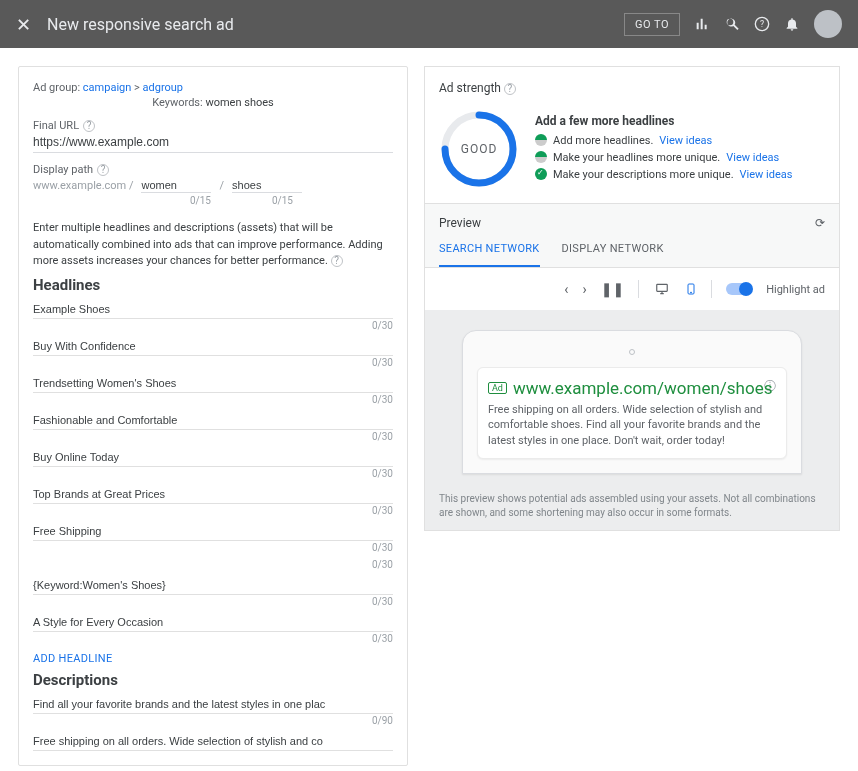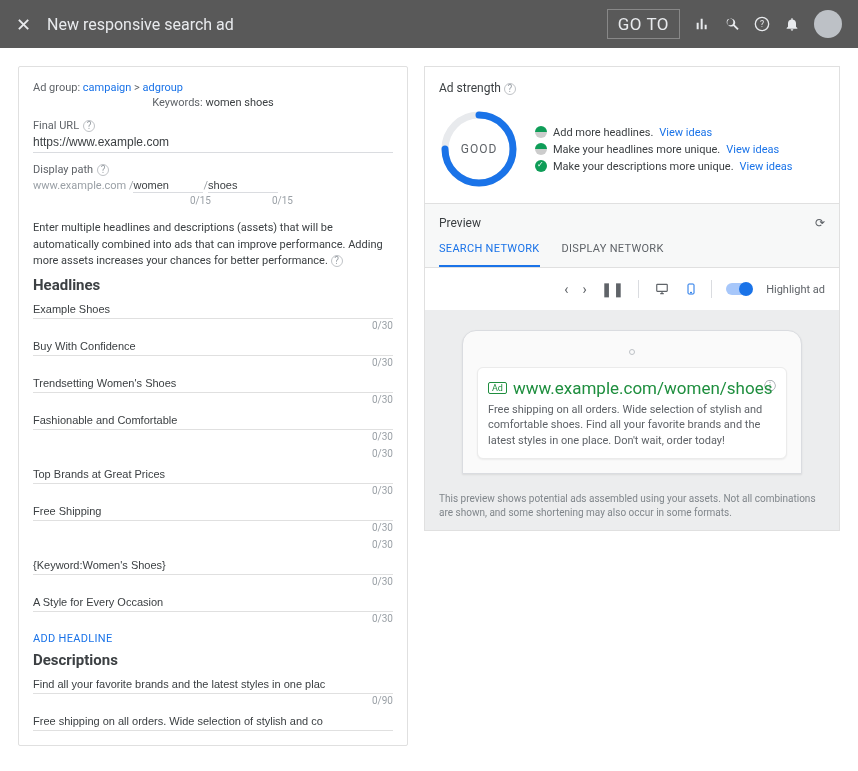--- a/index.html
+++ b/index.html
@@ -1,37 +1,37 @@
 <!DOCTYPE html>
 <html><head>
 <meta charset="utf-8">
 <style>
 * { box-sizing: border-box; margin: 0; padding: 0; }
 body { font-family: Roboto, Arial, sans-serif; font-size: 12px; color: #3c4043; background: #fff; }
 
 .topbar { background: #595959; color: #fff; height: 48px; display: flex; align-items: center; padding: 0 16px; }
 .topbar .close-x { font-size: 18px; margin-right: 16px; cursor: pointer; color: #e8eaed; }
 .topbar .title { font-size: 16px; font-weight: 400; flex: 1; color: #e8eaed; }
-.topbar .goto { border: 1px solid #888; color: #e8eaed; font-size: 17px; padding: 4px 10px; letter-spacing: 0.5px; cursor: pointer; }
+.topbar .goto { border: 1px solid #888; color: #e8eaed; font-size: 11px; padding: 4px 10px; letter-spacing: 0.5px; cursor: pointer; }
 .topbar .ticons { display: flex; align-items: center; gap: 14px; margin-left: 14px; }
 .topbar .ticons span { cursor: pointer; color: #e8eaed; display: inline-flex; }
 .avatar-circ { width: 28px; height: 28px; border-radius: 50%; background: #bdc1c6; }
 
 .wrap { padding: 18px; display: flex; gap: 16px; align-items: flex-start; }
 .left-col { width: 390px; }
 .panel { background: #fff; border: 1px solid #e0e0e0; border-radius: 2px; padding: 14px; }
 .muted { color: #5f6368; font-size: 11px; }
 .link { color: #1a73e8; text-decoration: none; }
 
 .section-label { color: #5f6368; font-size: 11px; margin-top: 10px; display: flex; align-items: center; gap: 4px; }
 .help-ic { color: #9aa0a6; font-size: 10px; border: 1px solid #c0c3c7; border-radius: 50%; width: 12px; height: 12px; display: inline-flex; align-items: center; justify-content: center; line-height: 1; }
 
 .field-input { width: 100%; border: none; border-bottom: 1px solid #dadce0; padding: 3px 0; font-size: 12px; color: #3c4043; outline: none; background: transparent; }
 
-.displaypath-row { display: flex; align-items: baseline; gap: 0; font-size: 11px; color: #9aa0a6; margin-top: 2px; }
+.displaypath-row { display: flex; align-items: baseline; gap: 8px; font-size: 11px; color: #9aa0a6; margin-top: 2px; }
 .dp-input { border: none; border-bottom: 1px solid #dadce0; width: 70px; font-size: 11px; color: #3c4043; outline: none; background: transparent; padding: 1px 0; }
 .dp-counts { display: flex; color: #9aa0a6; font-size: 10px; margin-top: 2px; }
 
 .explain { font-size: 11px; color: #3c4043; margin-top: 14px; line-height: 1.5; }
 
 .subhead { font-weight: 700; font-size: 15px; margin-top: 6px; margin-bottom: 6px; color: #3c4043; }
 
 .asset-row { margin-top: 6px; }
 .asset-row .ai { width: 100%; border: none; border-bottom: 1px solid #e0e0e0; font-size: 11px; padding: 3px 0; color: #3c4043; outline: none; background: transparent; }
 .asset-row .cnt { text-align: right; color: #9aa0a6; font-size: 10px; margin-top: 1px; }
@@ -151,21 +151,21 @@
         <span>Enter multiple headlines and descriptions (assets)  that will be automatically combined into ads that can improve performance. Adding more assets increases your chances for better performance.</span>
         <span class="help-ic">?</span>
       </div>
 
       <div class="subhead">Headlines</div>
       <div id="headlines-list">
           <div class="asset-row"><input class="ai" value="Example Shoes" style=""><div class="cnt">0/30</div></div>
           <div class="asset-row"><input class="ai" value="Buy With Confidence" style=""><div class="cnt">0/30</div></div>
           <div class="asset-row"><input class="ai" value="Trendsetting Women's Shoes" style=""><div class="cnt">0/30</div></div>
           <div class="asset-row"><input class="ai" value="Fashionable and Comfortable" style=""><div class="cnt">0/30</div></div>
-          <div class="asset-row"><div class="cnt">0/30</div></div>
+          <div class="asset-row"><input class="ai" value="Buy Online Today" style=""><div class="cnt">0/30</div></div>
           <div class="asset-row"><input class="ai" value="Top Brands at Great Prices" style=""><div class="cnt">0/30</div></div>
           <div class="asset-row"><input class="ai" value="Free Shipping" style=""><div class="cnt">0/30</div></div>
           <div class="asset-row"><div class="cnt">0/30</div></div>
           <div class="asset-row"><input class="ai" value="{Keyword:Women's Shoes}" style=""><div class="cnt">0/30</div></div>
           <div class="asset-row"><input class="ai" value="A Style for Every Occasion" style=""><div class="cnt">0/30</div></div>
         </div>
       <span class="addlink">ADD HEADLINE</span>
 
       <div class="subhead">Descriptions</div>
       <div id="descriptions-list">
@@ -186,20 +186,21 @@
     </div>
     <div class="strength-box">
       <div class="gauge">
         <svg width="80" height="80">
           <circle cx="40" cy="40" r="34" fill="none" stroke="#e8eaed" stroke-width="7"></circle>
           <circle cx="40" cy="40" r="34" fill="none" stroke="#1a73e8" stroke-width="7" stroke-dasharray="160 214" stroke-linecap="round"></circle>
         </svg>
         <div class="label">GOOD</div>
       </div>
       <div class="strength-list">
+        <div class="hdr">Add a few more headlines</div>
         <div id="strength-items">
             <div class="row">
               <span class="bullet-ic bullet-half"></span>
               <span>Add more headlines. </span>
               <a class="link">View ideas</a>
             </div>
             <div class="row">
               <span class="bullet-ic bullet-half"></span>
               <span>Make your headlines more unique. </span>
               <a class="link">View ideas</a>

